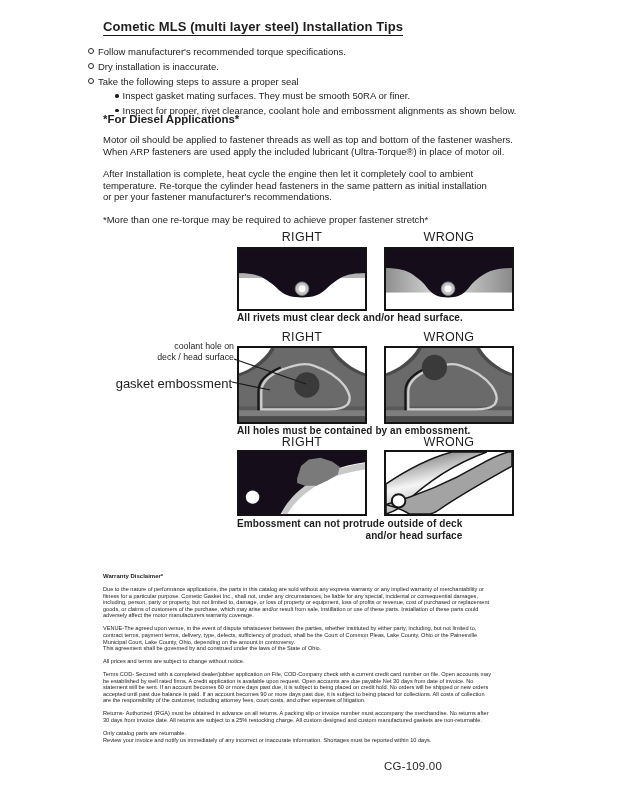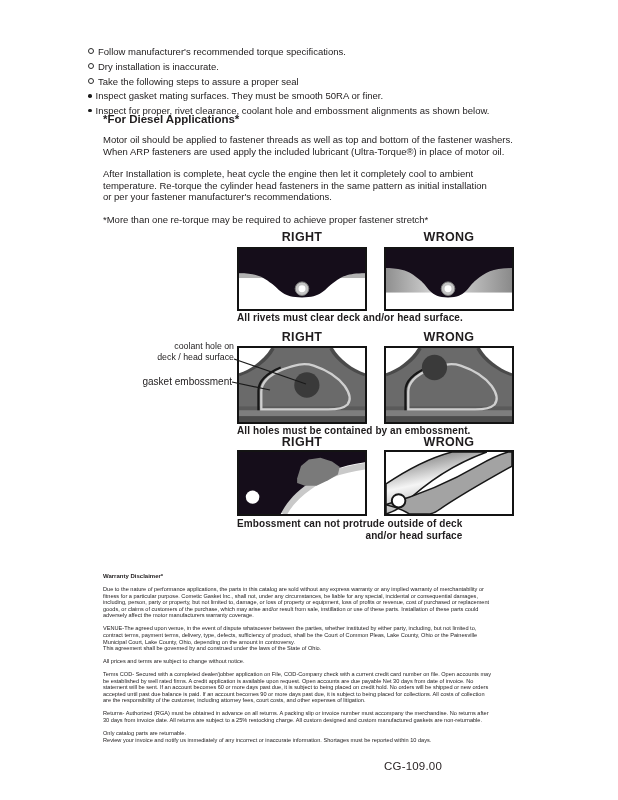--- a/index.html
+++ b/index.html
@@ -10,44 +10,45 @@
   }
   
   .title{
     position:absolute;left:103px;top:19px;
     font-size:13px;font-weight:bold;display:inline-block;
     border-bottom:1.6px solid #171717;padding-bottom:1px;letter-spacing:.1px;
   }
   .tips{position:absolute;left:88px;top:44px;width:440px;font-size:9.5px;line-height:15px;}
   .tip-row{white-space:nowrap;}
   .o-marker{display:inline-block;width:4px;height:4px;border:1px solid #2a2a2a;border-radius:50%;margin-right:4px;vertical-align:1.5px;}
-  .sub-tips{line-height:14.5px;}
+  .sub-tips{margin-left:27px;line-height:14.5px;}
   .dot-marker{display:inline-block;width:3.5px;height:3.5px;background:#1c1c1c;border-radius:50%;margin-right:4px;vertical-align:1.5px;}
   .diesel{position:absolute;left:103px;top:113px;width:428px;}
   .diesel-h{font-size:11.5px;font-weight:bold;margin:0 0 9px 0;}
   .para{font-size:9.5px;line-height:11.6px;margin:0 0 11px 0;white-space:pre-line;}
   
-  .rw-label{position:absolute;width:130px;text-align:center;font-size:12.5px;font-weight:700;letter-spacing:.3px;}
+  .rw-label{position:absolute;width:130px;text-align:center;font-size:12.5px;font-weight:400;letter-spacing:.3px;}
   .dbox{position:absolute;width:130px;border:2px solid #131313;box-sizing:border-box;}
   .dbox svg{display:block;width:100%;height:100%;}
   .cap{position:absolute;left:237px;font-size:10px;font-weight:600;line-height:11.5px;white-space:pre-line;letter-spacing:.1px;}
   .side-labels{position:absolute;left:100px;top:341px;width:134px;text-align:right;font-size:8.8px;line-height:10.5px;white-space:pre-line;}
-  .side-label-2{position:absolute;left:100px;top:376px;width:132px;text-align:right;font-size:10px;}
+  .side-label-2{position:absolute;left:100px;top:376px;width:132px;text-align:right;font-size:13px;}
   .leader-overlay{position:absolute;left:120px;top:343px;width:200px;height:55px;z-index:5;pointer-events:none;}
   
   .warranty{position:absolute;left:103px;top:573px;width:418px;}
   .warranty-h{font-size:6px;font-weight:bold;margin:0 0 7px 0;}
   .wpara{font-size:5.6px;line-height:6.6px;margin:0 0 6.4px 0;white-space:pre-line;}
   .footer-code{position:absolute;left:384px;top:760px;font-size:11.5px;letter-spacing:.2px;color:#2b2526;}
 </style>
 </head>
 <body>
 
 <div class="page">
 
+  <div class="title">Cometic MLS (multi layer steel) Installation Tips</div>
 
   <div class="tips">
     <div class="tip-row"><span class="o-marker"></span><span>Follow manufacturer's recommended torque specifications.</span></div>
     <div class="tip-row"><span class="o-marker"></span><span>Dry installation is inaccurate.</span></div>
     <div class="tip-row"><span class="o-marker"></span><span>Take the following steps to assure a proper seal</span></div>
     <div class="sub-tips">
       <div class="tip-row"><span class="dot-marker"></span><span>Inspect gasket mating surfaces.  They must be smooth 50RA or finer.</span></div>
       <div class="tip-row"><span class="dot-marker"></span><span>Inspect for proper, rivet clearance, coolant hole and embossment alignments as shown below.</span></div>
     </div>
   </div>

